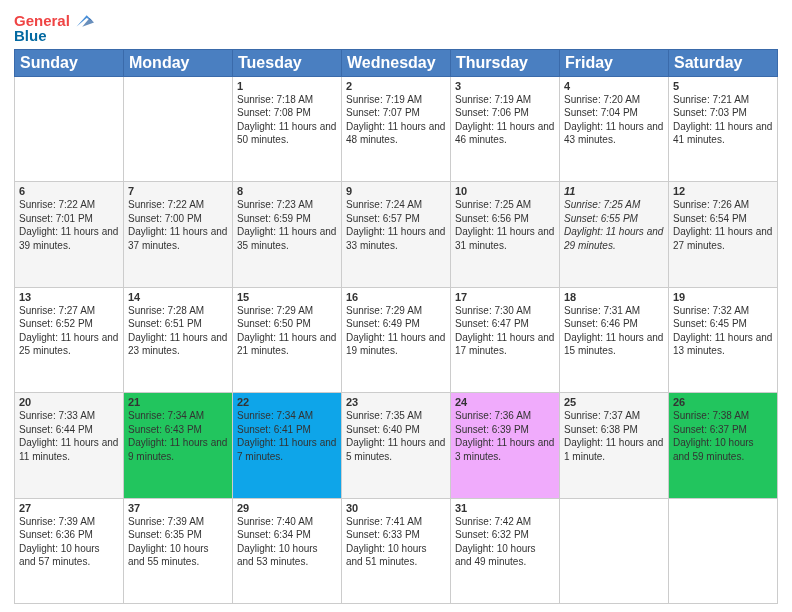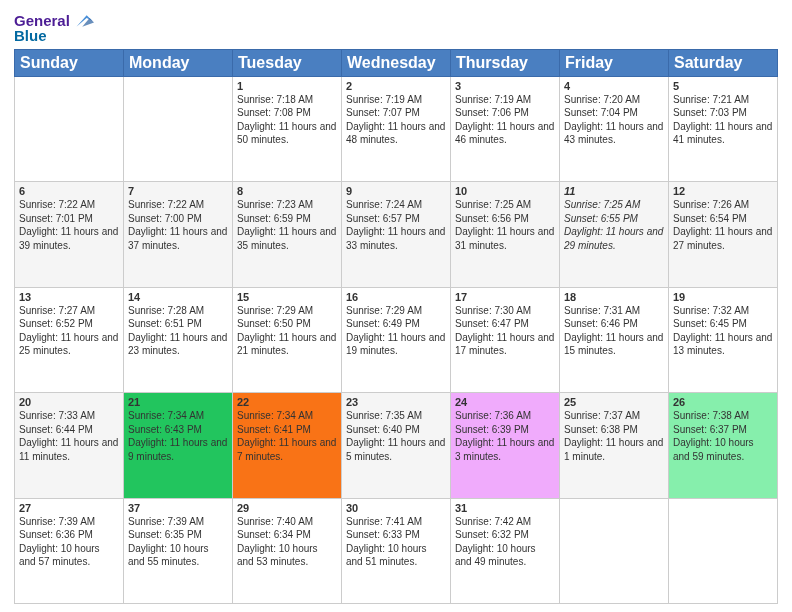--- a/index.html
+++ b/index.html
@@ -29,21 +29,21 @@
       align-items: center;
       gap: 0;
     }
     .logo-text {
       font-size: 15px;
       font-weight: bold;
       color: #333;
       line-height: 1.1;
     }
     .logo-text span {
-      color: #4c1d95;
+      color: #ef4444;
     }
     .logo-icon {
       width: 22px;
       height: 22px;
       margin-left: 2px;
     }
     .title-block {
       text-align: right;
     }
     .calendar-title {
@@ -265,21 +265,21 @@
             <div class="day-info">Sunrise: 7:33 AM
 Sunset: 6:44 PM
 Daylight: 11 hours and 11 minutes.</div>
           </td>
           <td style="background: #22c55e;">
             <span class="day-number">21</span>
             <div class="day-info">Sunrise: 7:34 AM
 Sunset: 6:43 PM
 Daylight: 11 hours and 9 minutes.</div>
           </td>
-          <td style="background: #f97316;">
+          <td style="background: #0ea5e9;">
             <span class="day-number">22</span>
             <div class="day-info">Sunrise: 7:34 AM
 Sunset: 6:41 PM
 Daylight: 11 hours and 7 minutes.</div>
           </td>
           <td style="background: rgb(245, 245, 245);">
             <span class="day-number">23</span>
             <div class="day-info">Sunrise: 7:35 AM
 Sunset: 6:40 PM
 Daylight: 11 hours and 5 minutes.</div>
@@ -289,21 +289,21 @@
             <div class="day-info">Sunrise: 7:36 AM
 Sunset: 6:39 PM
 Daylight: 11 hours and 3 minutes.</div>
           </td>
           <td style="background: rgb(245, 245, 245);">
             <span class="day-number">25</span>
             <div class="day-info">Sunrise: 7:37 AM
 Sunset: 6:38 PM
 Daylight: 11 hours and 1 minute.</div>
           </td>
-          <td style="background: #86efac;">
+          <td style="background: #22c55e;">
             <span class="day-number">26</span>
             <div class="day-info">Sunrise: 7:38 AM
 Sunset: 6:37 PM
 Daylight: 10 hours and 59 minutes.</div>
           </td>
         </tr>
         <tr>
           <td>
             <span class="day-number">27</span>
             <div class="day-info">Sunrise: 7:39 AM

